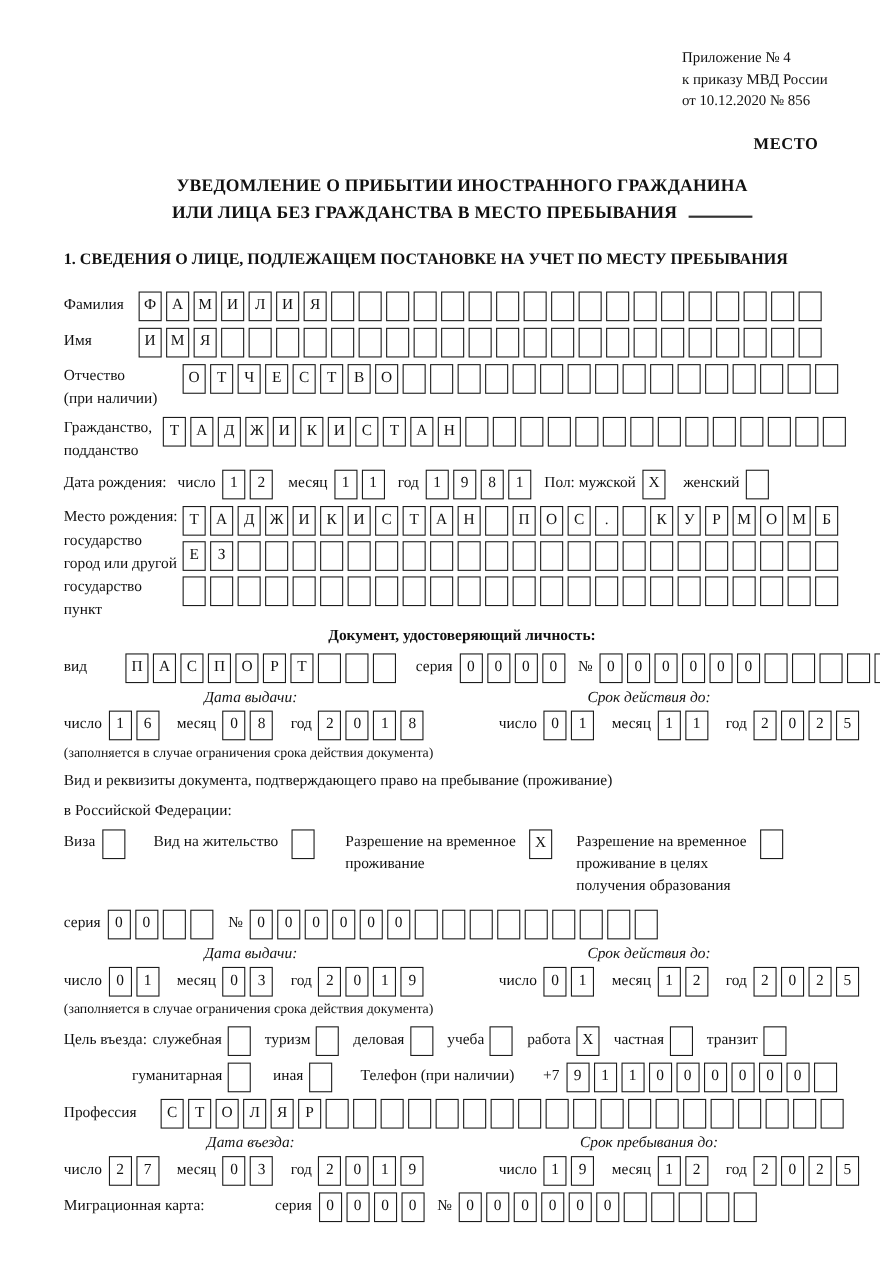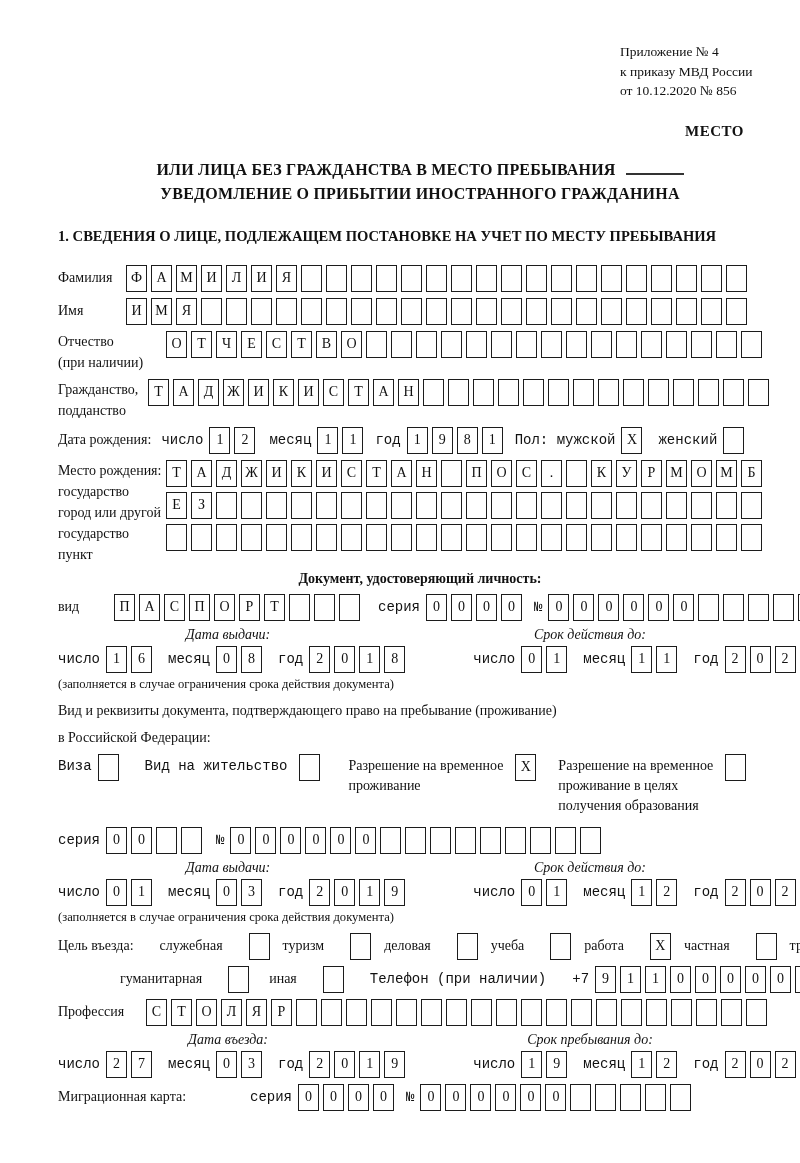--- a/index.html
+++ b/index.html
@@ -21,51 +21,51 @@
   .cell{
     display:inline-flex;flex:none;align-items:center;justify-content:center;
     width:19px;height:25px;border:1.6px solid #1c1c1c;margin-right:4px;
     font-size:14px;background:#fff;
   }
   .lbl{flex:none;}
   .w68{width:68px;}
   .w108{width:108px;}
   .w90{width:90px;}
   .mlbl{line-height:1.5;}
-  .dlbl{flex:none;margin-right:6px;font-family:Liberation Mono, monospace;}
+  .dlbl{flex:none;margin-right:6px;}
   .dg{display:flex;align-items:center;flex:none;}
   .dg .strip{margin-right:12px;}
   .hdrrow{display:flex;margin-bottom:3px;margin-top:4px;font-style:italic;}
   .hdrrow .h1{width:340px;text-align:center;flex:none;}
   .hdrrow .h2{flex:1;text-align:center;}
   .note{font-size:12.6px;}
   .noteright{text-align:left;padding-right:28px;margin-top:-2px;margin-bottom:8px;}
   .centerhead{text-align:center;font-weight:bold;margin:4px 0 7px 0;}
   .stack > .strip{margin-bottom:5px;}
   .cbgroup{display:flex;align-items:flex-start;}
   .cblabel{text-align:left;line-height:1.45;}
-  .pitem{display:flex;align-items:center;flex:none;margin-right:9px;gap:21px;}
+  .pitem{display:flex;align-items:center;flex:none;margin-right:9px;}
   .pitem .plbl{margin-right:5px;}
   .intro{margin:2px 0 6px 0;line-height:1.5;}
 </style>
 </head>
 <body>
 
 <div>
 
   <div class="annex">
     <div>Приложение № 4</div>
     <div>к приказу МВД России</div>
     <div>от 10.12.2020 № 856</div>
   </div>
   <div class="forma">МЕСТО</div>
 
   <div class="title">
+    <div>УВЕДОМЛЕНИЕ О ПРИБЫТИИ ИНОСТРАННОГО ГРАЖДАНИНА</div>
     <div><span>ИЛИ ЛИЦА БЕЗ ГРАЖДАНСТВА В МЕСТО ПРЕБЫВАНИЯ</span><span class="uline"></span></div>
-    <div>УВЕДОМЛЕНИЕ О ПРИБЫТИИ ИНОСТРАННОГО ГРАЖДАНИНА</div>
   </div>
   <div class="section1">1. СВЕДЕНИЯ О ЛИЦЕ, ПОДЛЕЖАЩЕМ ПОСТАНОВКЕ НА УЧЕТ ПО МЕСТУ ПРЕБЫВАНИЯ</div>
 
   <div class="frow">
     <span class="lbl w68">Фамилия</span>
     <span class="strip">
         <span class="cell">Ф</span>
         <span class="cell">А</span>
         <span class="cell">М</span>
         <span class="cell">И</span>

